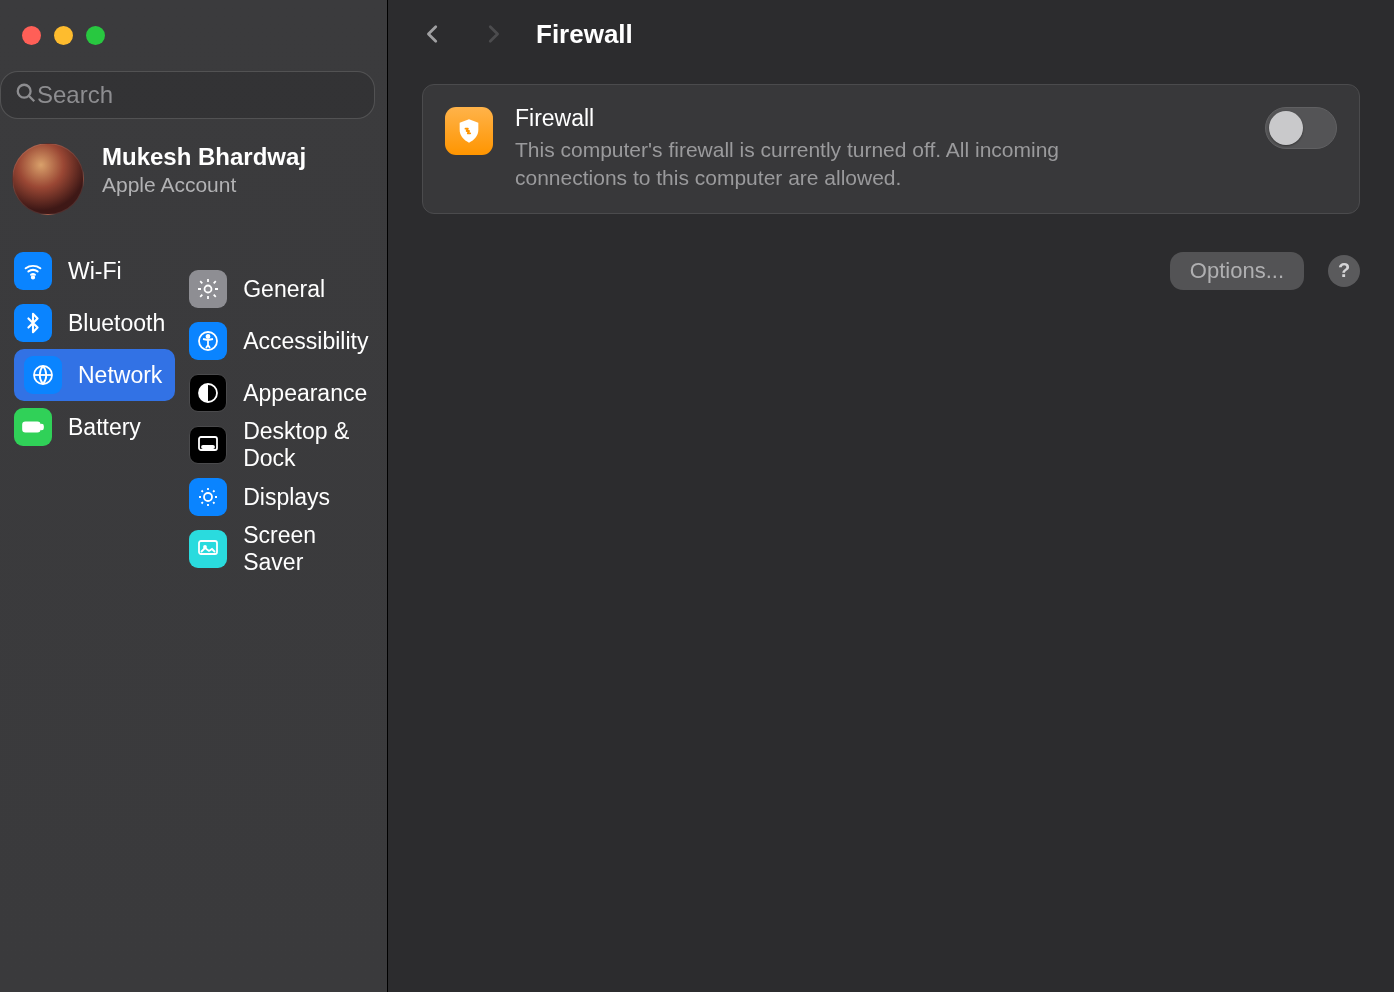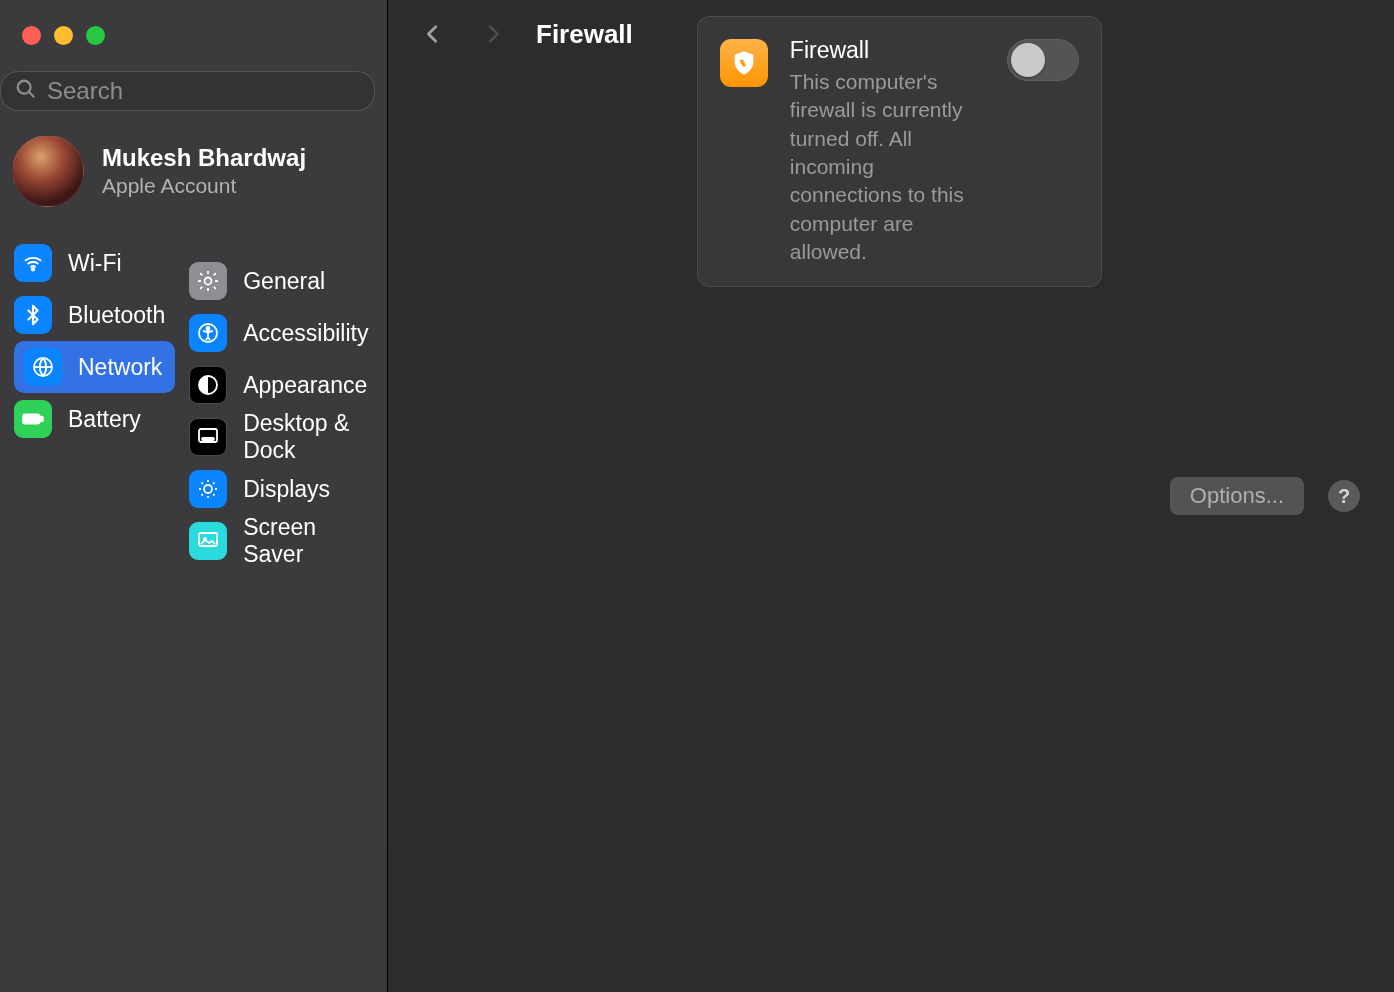--- a/index.html
+++ b/index.html
@@ -37,40 +37,39 @@
     }
     .tl-close { background: #ff5f57; }
     .tl-min   { background: #febc2e; }
     .tl-max   { background: #28c840; }
     .search-wrap {
       padding: 8px 12px 14px 0;
     }
     .search {
       display: flex;
       align-items: center;
-      gap: 10px;
       padding: 8px 14px;
       border: 1px solid rgba(255,255,255,0.15);
       border-radius: 18px;
       background: rgba(0,0,0,0.12);
-      height: 40px;
+      height: 48px;
     }
     .search input {
       background: transparent;
       border: none;
       outline: none;
       color: #fff;
       font-size: 24px;
       width: 100%;
     }
     .search input::placeholder { color: #8d8d90; }
     .search svg { flex-shrink: 0; }
     .account {
       display: flex;
-      align-items: center;
+      align-items: flex-start;
       gap: 18px;
       padding: 10px 12px 24px 12px;
     }
     .avatar {
       width: 72px;
       height: 72px;
       border-radius: 50%;
       background: radial-gradient(circle at 40% 30%, #d9a16b 0%, #9a4734 35%, #3e1816 70%);
       border: 1px solid rgba(255,255,255,0.1);
     }
@@ -117,21 +116,21 @@
     .ic-control    { background: #8e8e93; }
     .ic-desktop    { background: #000; border: 1px solid #4a4a4c; }
     .ic-displays   { background: #0a84ff; }
     .ic-screensaver{ background: #2adbde; }
 
     
     .main {
       flex: 1;
       background: #2c2c2e;
       display: flex;
-      flex-direction: row;
+      flex-direction: column;
     }
     .titlebar {
       display: flex;
       align-items: center;
       gap: 28px;
       padding: 18px 30px;
       height: 68px;
     }
     .nav-arrows { display: flex; gap: 30px; }
     .nav-arrow {
@@ -199,21 +198,21 @@
       justify-content: flex-end;
       align-items: center;
       gap: 24px;
       padding: 22px 34px;
     }
     .btn-secondary {
       background: #5a5a5c;
       color: #c7c7c9;
       font-size: 22px;
       padding: 6px 20px;
-      border-radius: 8px;
+      border-radius: 13px;
       border: none;
       opacity: 0.85;
     }
     .help-btn {
       width: 32px;
       height: 32px;
       border-radius: 50%;
       background: #5a5a5c;
       color: #d5d5d7;
       display: flex;

